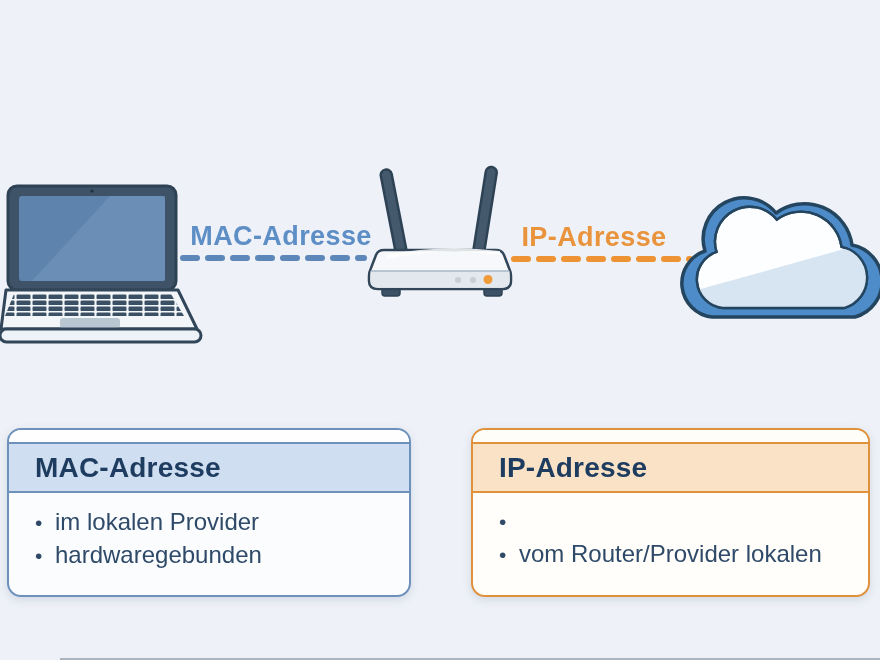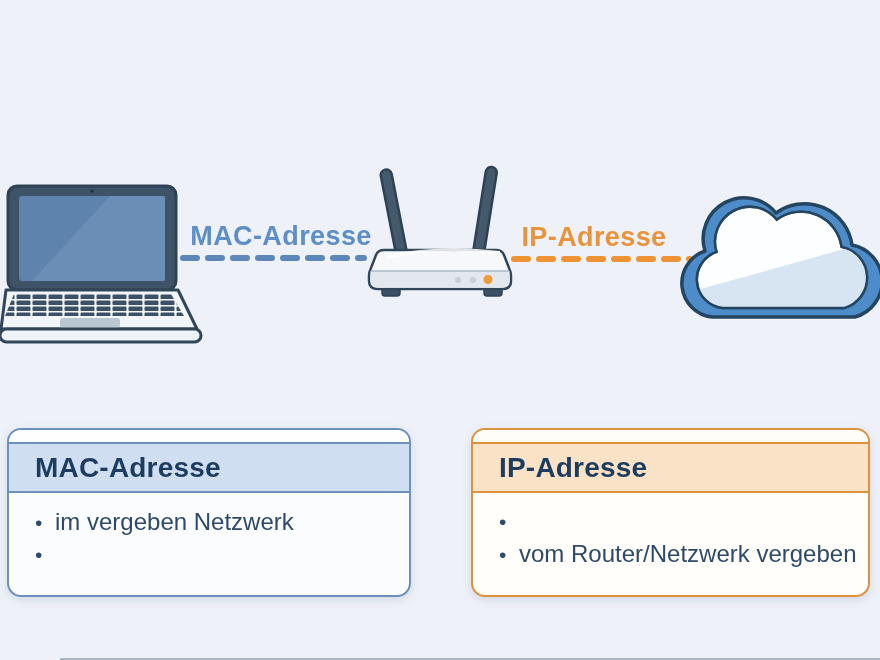--- a/index.html
+++ b/index.html
@@ -101,38 +101,39 @@
   <div class="conn-label ip">IP-Adresse</div>
 
   <div class="card card-mac">
     <div class="card-top"></div>
     <div class="card-header">
       <span>MAC-Adresse</span>
     </div>
     <div class="card-body">
       <div class="bullet">
         <span class="dot">•</span>
-        <span>im vergeben Netzwerk</span>
+        <span>im lokalen Provider</span>
       </div>
       <div class="bullet">
         <span class="dot">•</span>
+        <span>hardwaregebunden</span>
       </div>
     </div>
   </div>
 
   <div class="card card-ip">
     <div class="card-top"></div>
     <div class="card-header">
       <span>IP-Adresse</span>
     </div>
     <div class="card-body">
       <div class="bullet">
         <span class="dot">•</span>
       </div>
       <div class="bullet">
         <span class="dot">•</span>
-        <span>vom Router/Netzwerk vergeben</span>
+        <span>vom Router/Provider lokalen</span>
       </div>
     </div>
   </div>
 
   <div class="bottom-edge"></div>
 </div>
 
 </body></html>

